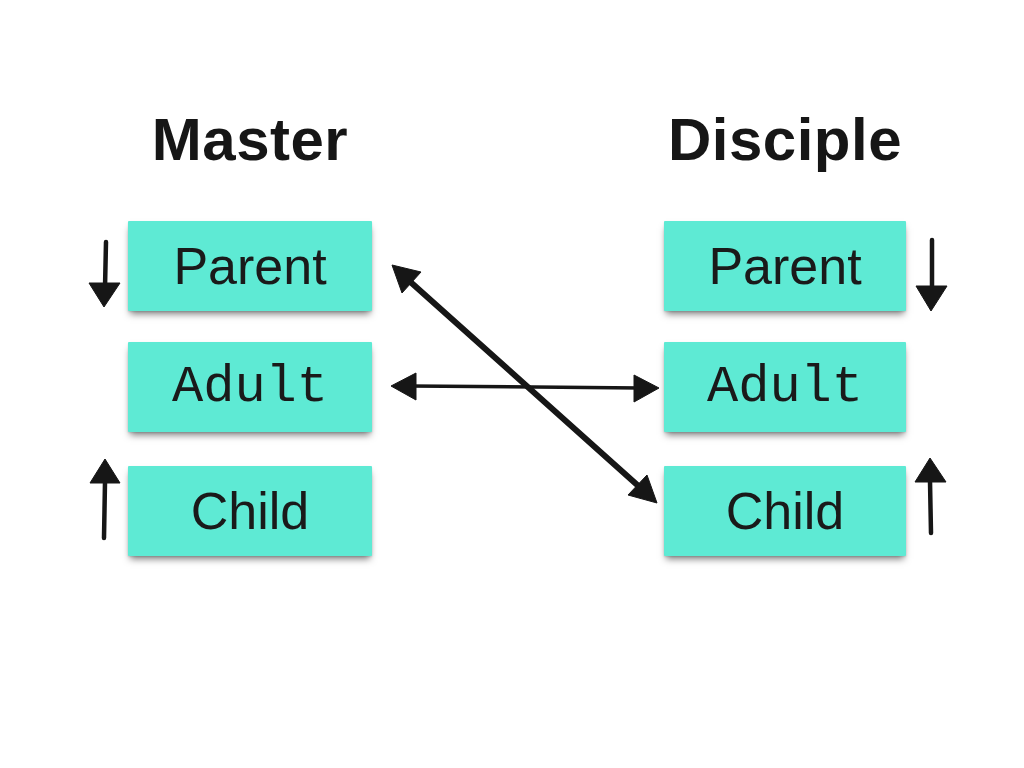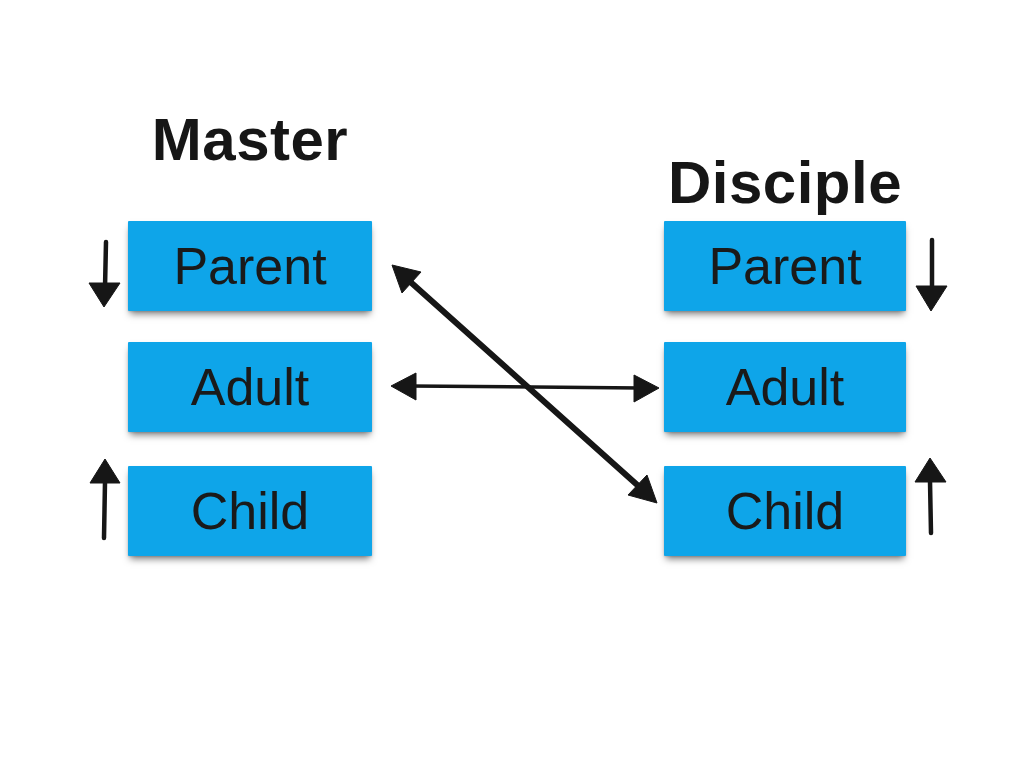--- a/index.html
+++ b/index.html
@@ -23,42 +23,42 @@
     display: flex;
     align-items: center;
     justify-content: center;
     font-size: 60px;
     font-weight: 600;
     letter-spacing: 0.5px;
     color: #161616;
     white-space: nowrap;
   }
   .col-title.master   { left: 128px; top: 102px; width: 244px; }
-  .col-title.disciple { left: 660px; top: 102px; width: 250px; margin-top: 43px; }
+  .col-title.disciple { left: 660px; top: 102px; width: 250px; }
 
   .node {
     position: absolute;
     width: 244px;
     height: 90px;
-    background: #0ea5e9;
+    background: #5eead4;
     display: flex;
     align-items: center;
     justify-content: center;
     font-size: 52px;
     font-weight: 500;
     color: #1a1a1a;
     border-radius: 1px;
     box-shadow:
       0 5px 7px -2px rgba(0,0,0,0.50),
       0 1px 2px rgba(0,0,0,0.12);
   }
   .node.c-left  { left: 128px; }
   .node.c-right { left: 664px; width: 242px; }
   .node.r-parent { top: 221px; }
-  .node.r-adult  { top: 342px; }
+  .node.r-adult  { top: 342px; font-family: Liberation Mono, monospace; }
   .node.r-child  { top: 466px; }
 
   .arrow-layer {
     position: absolute;
     left: 0; top: 0;
     width: 1024px;
     height: 768px;
     pointer-events: none;
   }
   .arrow-layer .shaft {

